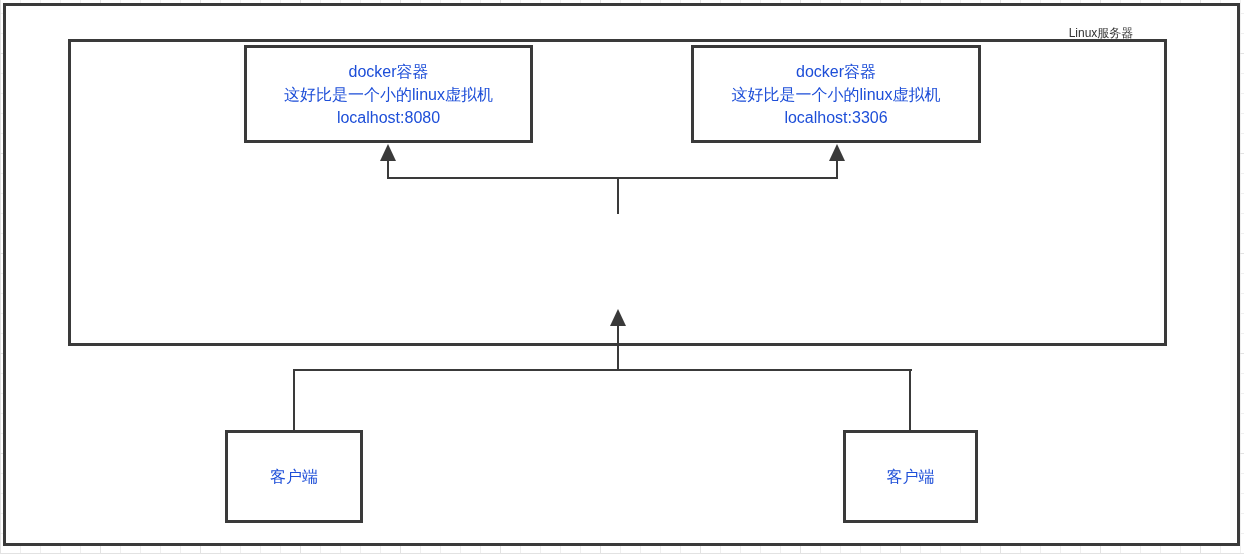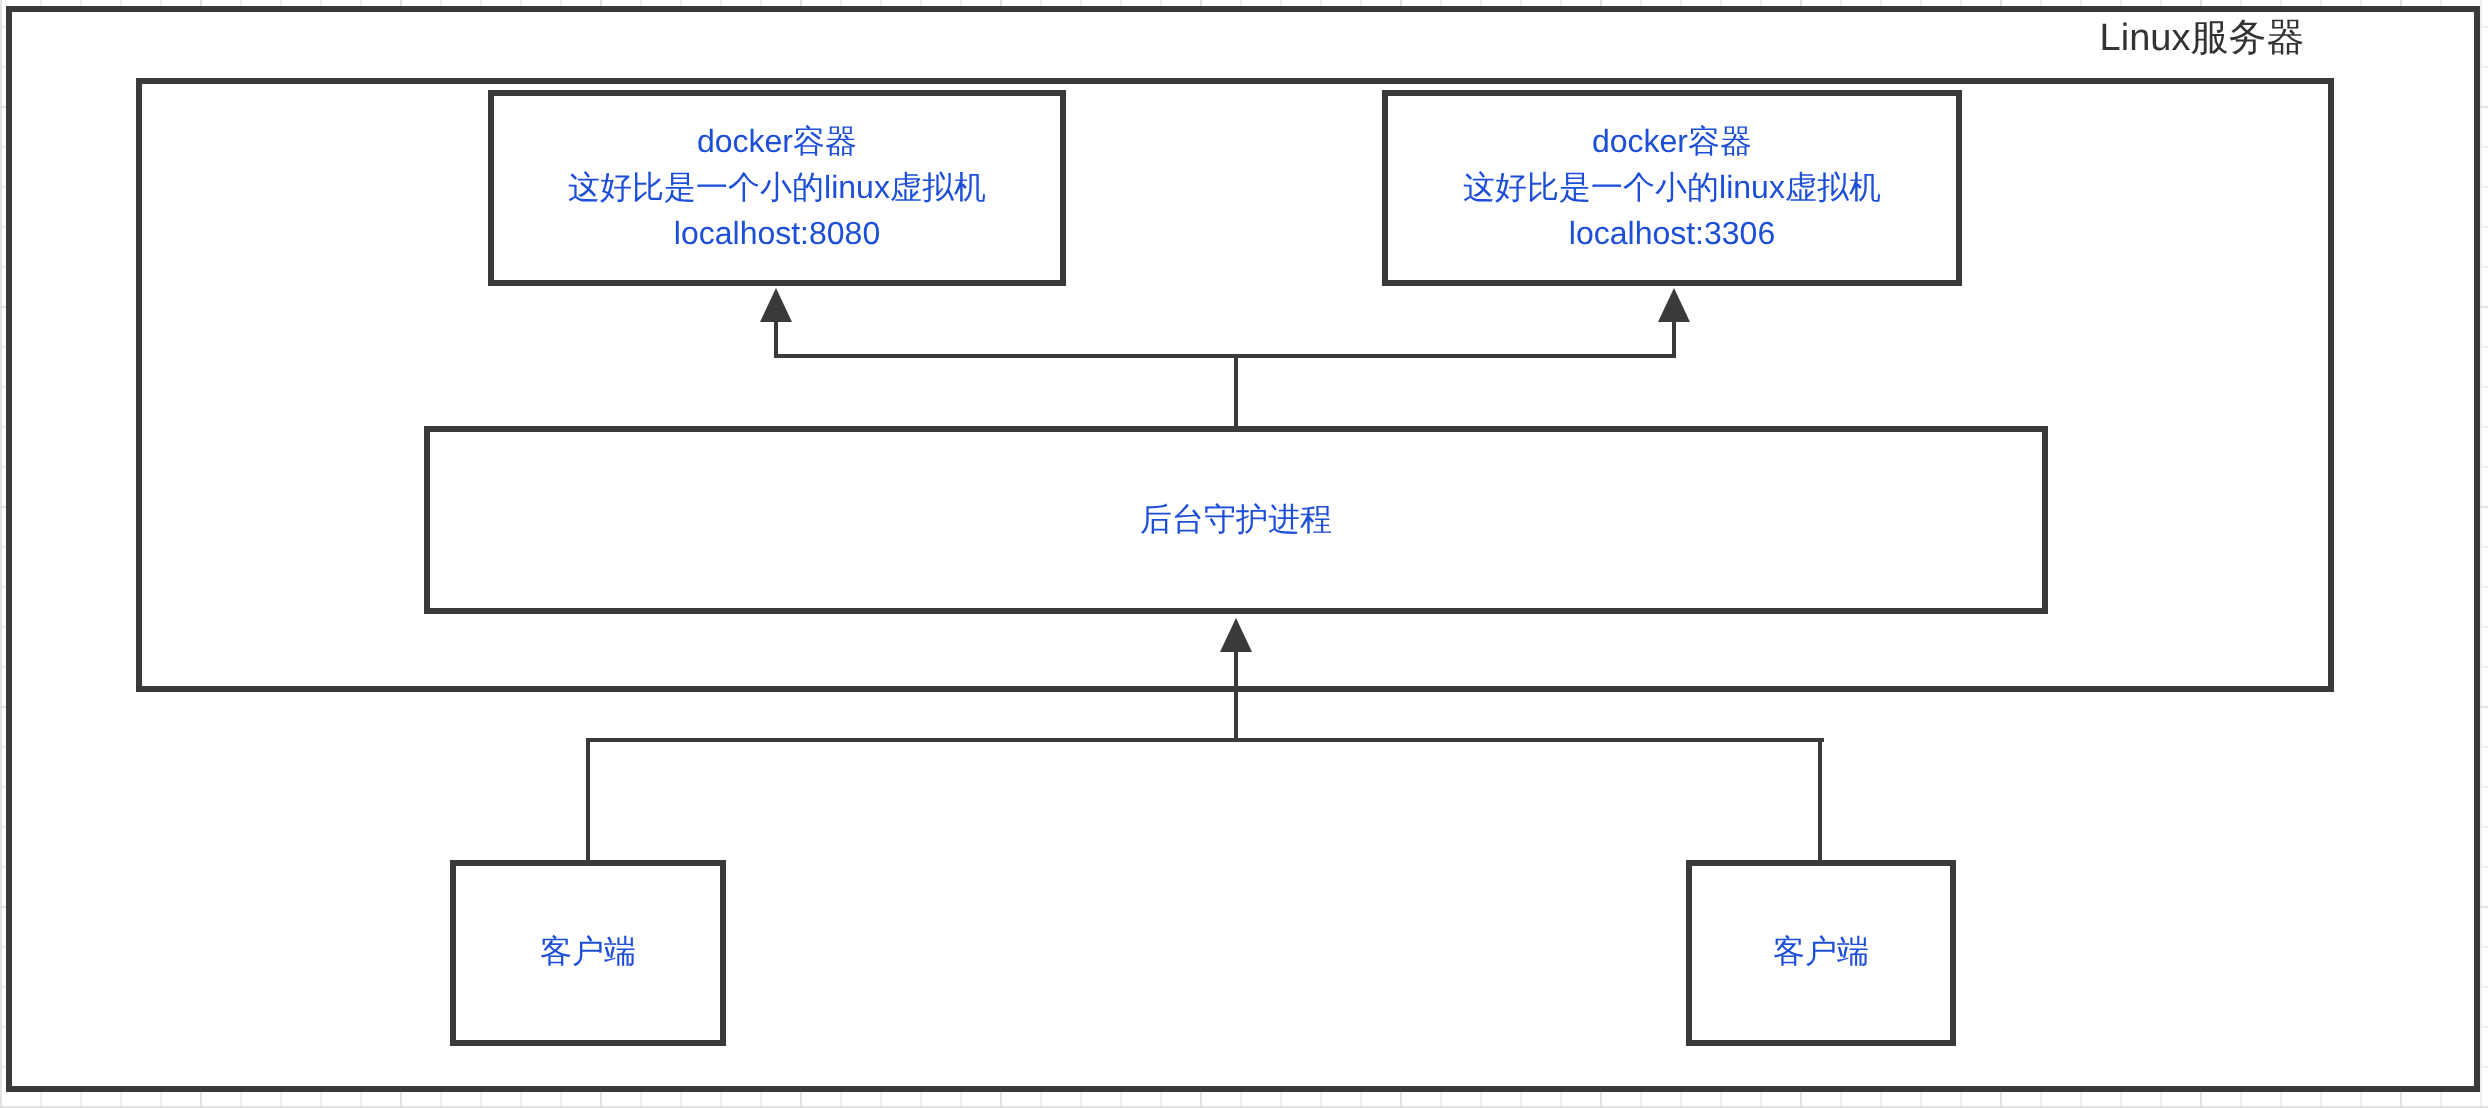--- a/index.html
+++ b/index.html
@@ -28,23 +28,23 @@
   }
   .outer-box {
     left: 3px; top: 3px; width: 1237px; height: 543px;
   }
   .inner-box {
     left: 68px; top: 39px; width: 1099px; height: 307px;
     border-width: 3px;
   }
   .server-label {
     position: absolute;
-    left: 1040px; top: 9px; width: 122px; height: 22px;
+    left: 1040px; top: 22px; width: 122px; height: 22px;
     text-align: center;
-    font-size: 19px;
+    font-size: 12px;
     line-height: 22px;
     color: #333333;
     white-space: nowrap;
   }
   .node {
     display: flex;
     flex-direction: column;
     align-items: center;
     justify-content: center;
     font-size: 16px;
@@ -97,23 +97,20 @@
     <span>这好比是一个小的linux虚拟机</span>
     <span>localhost:8080</span>
   </div>
 
   <div class="box node docker2">
     <span>docker容器</span>
     <span>这好比是一个小的linux虚拟机</span>
     <span>localhost:3306</span>
   </div>
 
-  <div class="box node daemon">
-    <span>后台守护进程</span>
-  </div>
 
   <div class="line l-upper-h"></div>
   <div class="line l-stub-v"></div>
   <div class="line l-arrow1-v"></div>
   <div class="arrowhead a-arrow1"></div>
   <div class="line l-arrow2-v"></div>
   <div class="arrowhead a-arrow2"></div>
 
   <div class="line l-lower-h"></div>
   <div class="line l-client1-v"></div>

